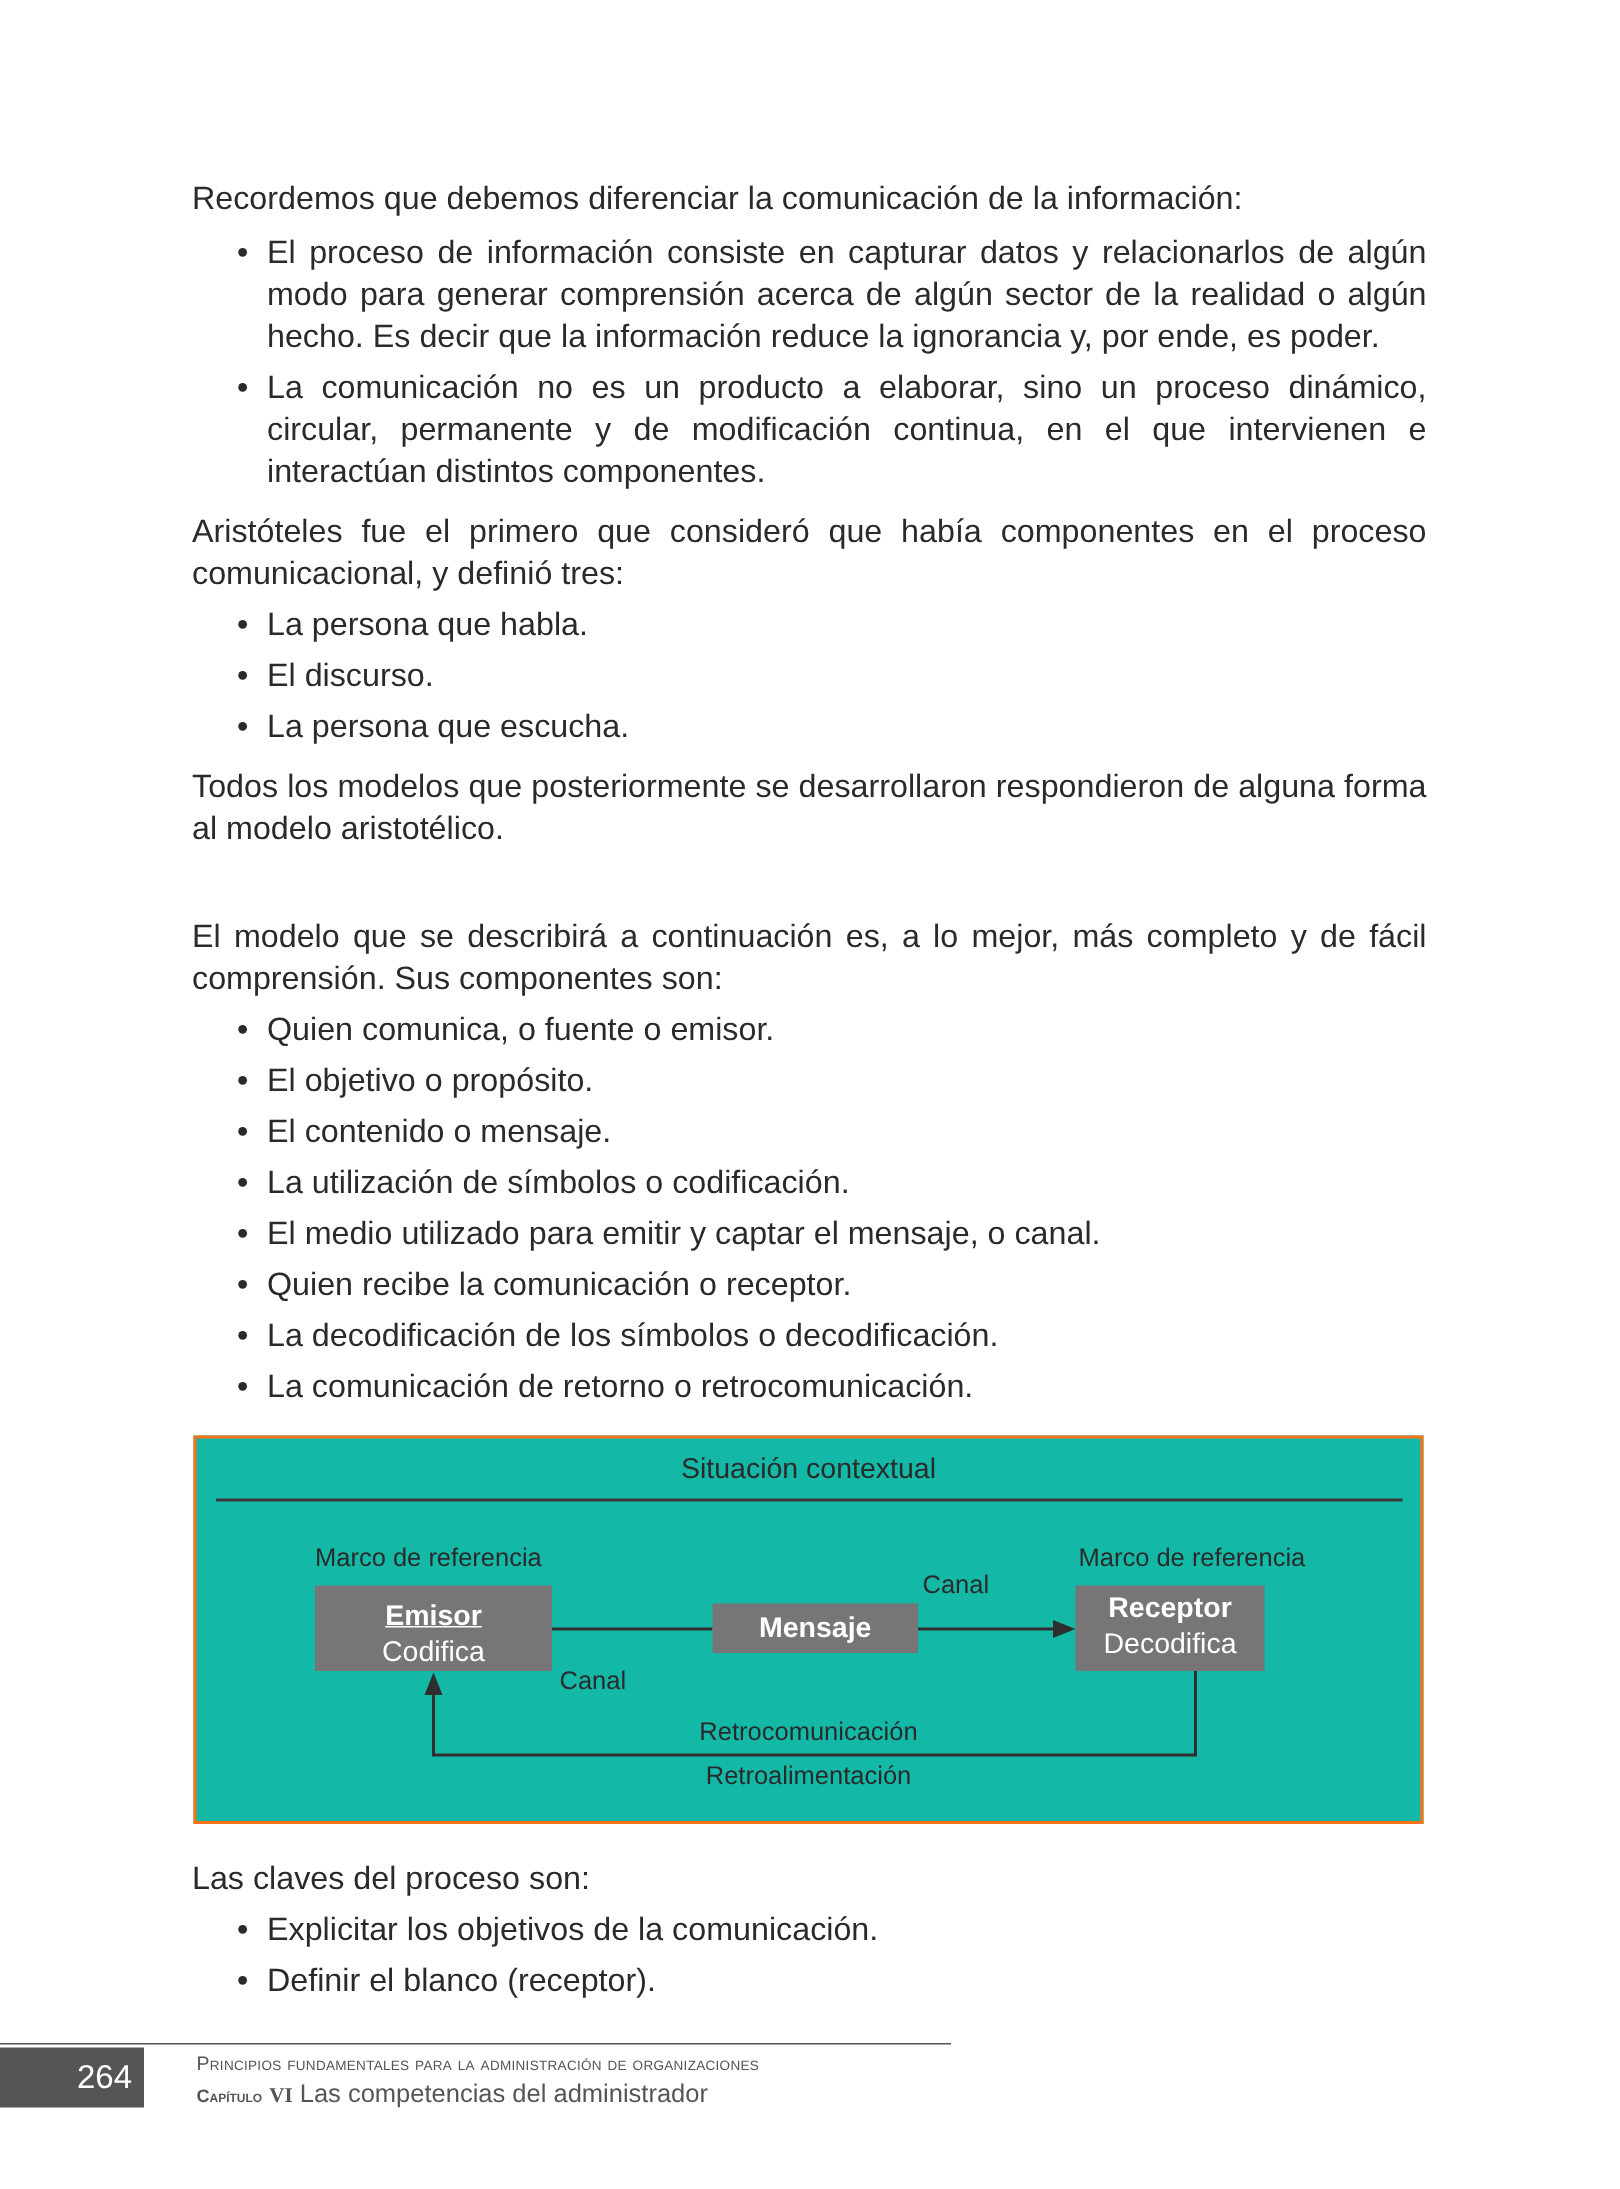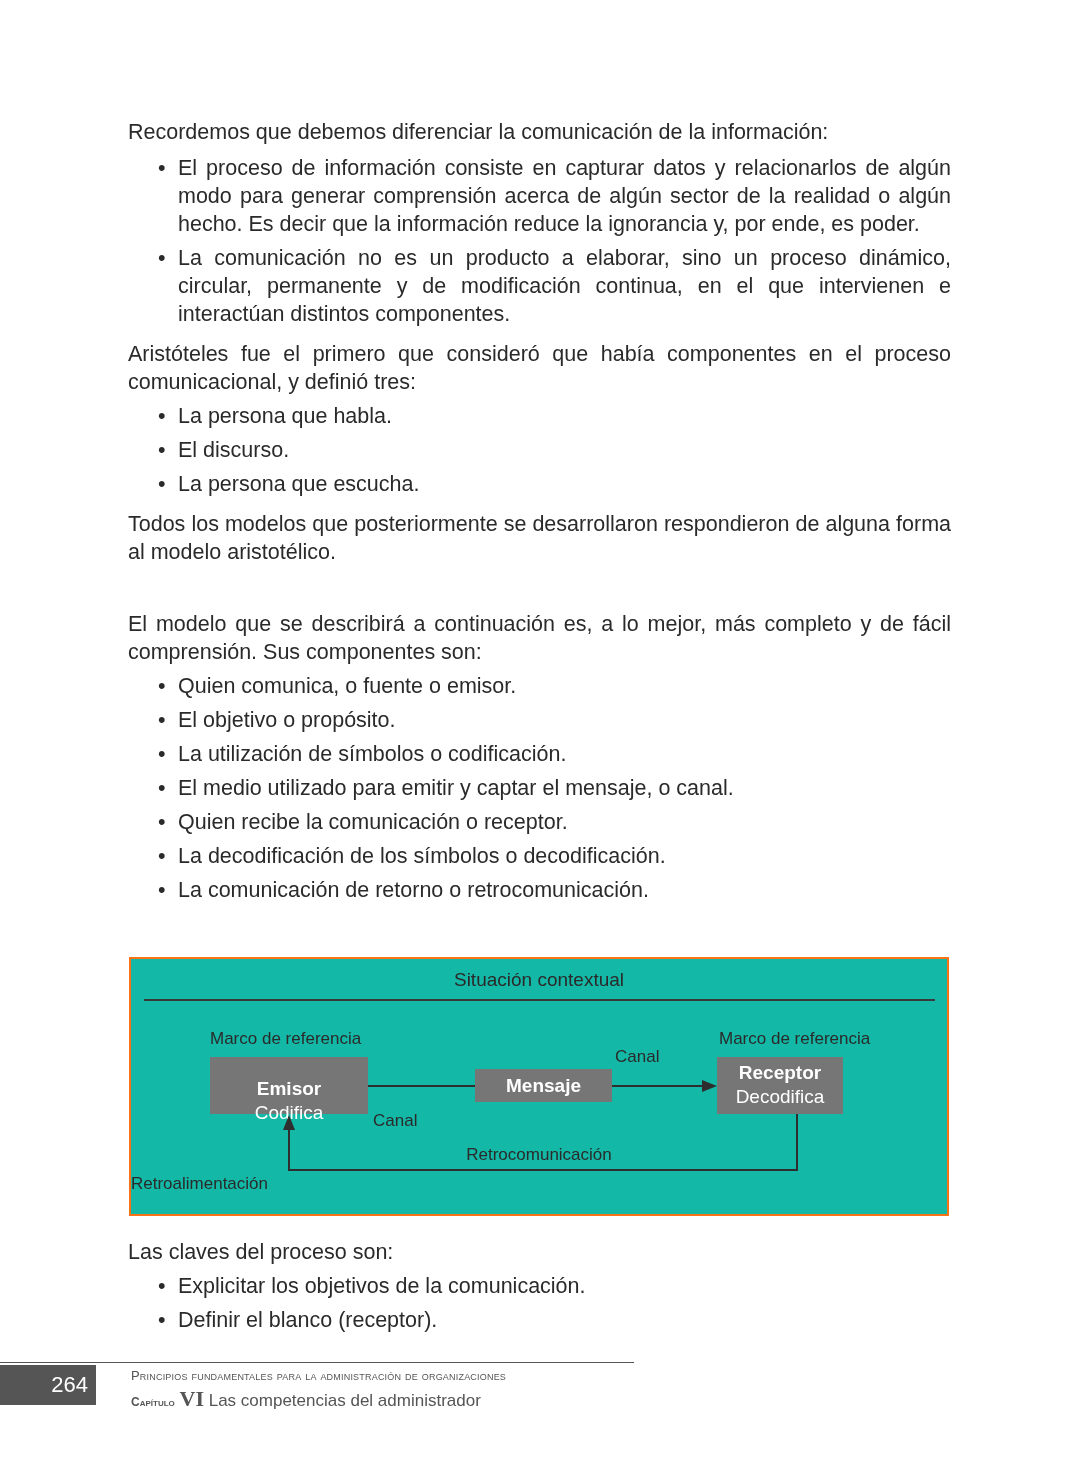--- a/index.html
+++ b/index.html
@@ -27,21 +27,21 @@
   .line { position:absolute; background:#2e2e2e; }
 
   .footer-rule { position:absolute; left:0; top:1362px; width:634px; height:1px; background:#555; }
   .pagenum {
     position:absolute; left:0; top:1365px; width:96px; height:40px; background:#555555;
     color:#fff; font-size:22px; line-height:40px; text-align:right; box-sizing:border-box; padding-right:8px;
   }
   .foot1 { position:absolute; left:131px; top:1368px; font-size:13px; color:#555; letter-spacing:0.2px; font-variant:small-caps; }
   .foot2 { position:absolute; left:131px; top:1386px; font-size:17px; color:#555; }
   .foot2 .chap { font-variant:small-caps; font-weight:bold; font-size:12px; }
-  .foot2 .roman { font-family:"Liberation Serif", serif; font-weight:bold; font-size:22px; }
+  .foot2 .roman { font-family:"Liberation Serif", serif; font-weight:bold; font-size:14px; }
 </style>
 </head>
 <body>
 
 <div class="page">
   <p class="p" style="margin-bottom:8px;">Recordemos que debemos diferenciar la comunicación de la información:</p>
   <ul class="bl">
     <li>El proceso de información consiste en capturar datos y relacionarlos de algún modo para generar comprensión acerca de algún sector de la realidad o algún hecho. Es decir que la información reduce la ignorancia y, por ende, es poder.</li>
     <li>La comunicación no es un producto a elaborar, sino un proceso dinámico, circular, permanente y de modificación continua, en el que intervienen e interactúan distintos componentes.</li>
   </ul>
@@ -49,37 +49,38 @@
   <ul class="bl tight">
     <li>La persona que habla.</li>
     <li>El discurso.</li>
     <li>La persona que escucha.</li>
   </ul>
   <p class="p">Todos los modelos que posteriormente se desarrollaron respondieron de alguna forma al modelo aristotélico.</p>
   <p class="p" style="margin-bottom:6px;margin-top:44px;">El modelo que se describirá a continuación es, a lo mejor, más completo y de fácil comprensión. Sus componentes son:</p>
   <ul class="bl tight">
     <li>Quien comunica, o fuente o emisor.</li>
     <li>El objetivo o propósito.</li>
+    <li>El contenido o mensaje.</li>
     <li>La utilización de símbolos o codificación.</li>
     <li>El medio utilizado para emitir y captar el mensaje, o canal.</li>
     <li>Quien recibe la comunicación o receptor.</li>
     <li>La decodificación de los símbolos o decodificación.</li>
     <li>La comunicación de retorno o retrocomunicación.</li>
   </ul>
 </div>
 
 <div class="diagram">
   <div class="dg-title">Situación contextual</div>
   <div class="dg-rule"></div>
 
   <div class="dg-lbl" style="left:79px; top:70px;">Marco de referencia</div>
   <div class="dg-lbl" style="left:588px; top:70px;">Marco de referencia</div>
 
   <div class="box" style="left:79px; top:98px; width:158px; height:57px;">
-    <div class="b1" style="margin-top:20px;">Emisor</div>
+    <div class="b1" style="margin-top:9px;text-decoration:underline;">Emisor</div>
     <div class="b2">Codifica</div>
   </div>
 
   <div class="line" style="left:237px; top:126px; width:107px; height:1.5px;"></div>
 
   <div class="box" style="left:344px; top:110px; width:137px; height:33px;">
     <div class="b1" style="line-height:33px;">Mensaje</div>
   </div>
 
   <div class="line" style="left:481px; top:126px; width:92px; height:1.5px;"></div>
@@ -96,21 +97,21 @@
   </div>
 
   <div class="line" style="left:665px; top:155px; width:1.5px; height:56px;"></div>
   <div class="line" style="left:157px; top:210px; width:510px; height:1.5px;"></div>
   <div class="line" style="left:157px; top:170px; width:1.5px; height:41px;"></div>
   <svg style="position:absolute; left:151px; top:156px;" width="14" height="16">
     <polygon points="7,0 13,15 1,15" fill="#2e2e2e"></polygon>
   </svg>
 
   <div class="dg-lbl" style="left:0; right:0; top:186px; text-align:center;">Retrocomunicación</div>
-  <div class="dg-lbl" style="left:0; right:0; top:215px; ">Retroalimentación</div>
+  <div class="dg-lbl" style="left:0; right:0; top:215px; text-align:center;">Retroalimentación</div>
 </div>
 
 <div style="position:absolute; left:128px; top:1238px; width:823px;">
   <p class="p" style="margin-bottom:6px;">Las claves del proceso son:</p>
   <ul class="bl tight">
     <li>Explicitar los objetivos de la comunicación.</li>
     <li>Definir el blanco (receptor).</li>
   </ul>
 </div>
 

